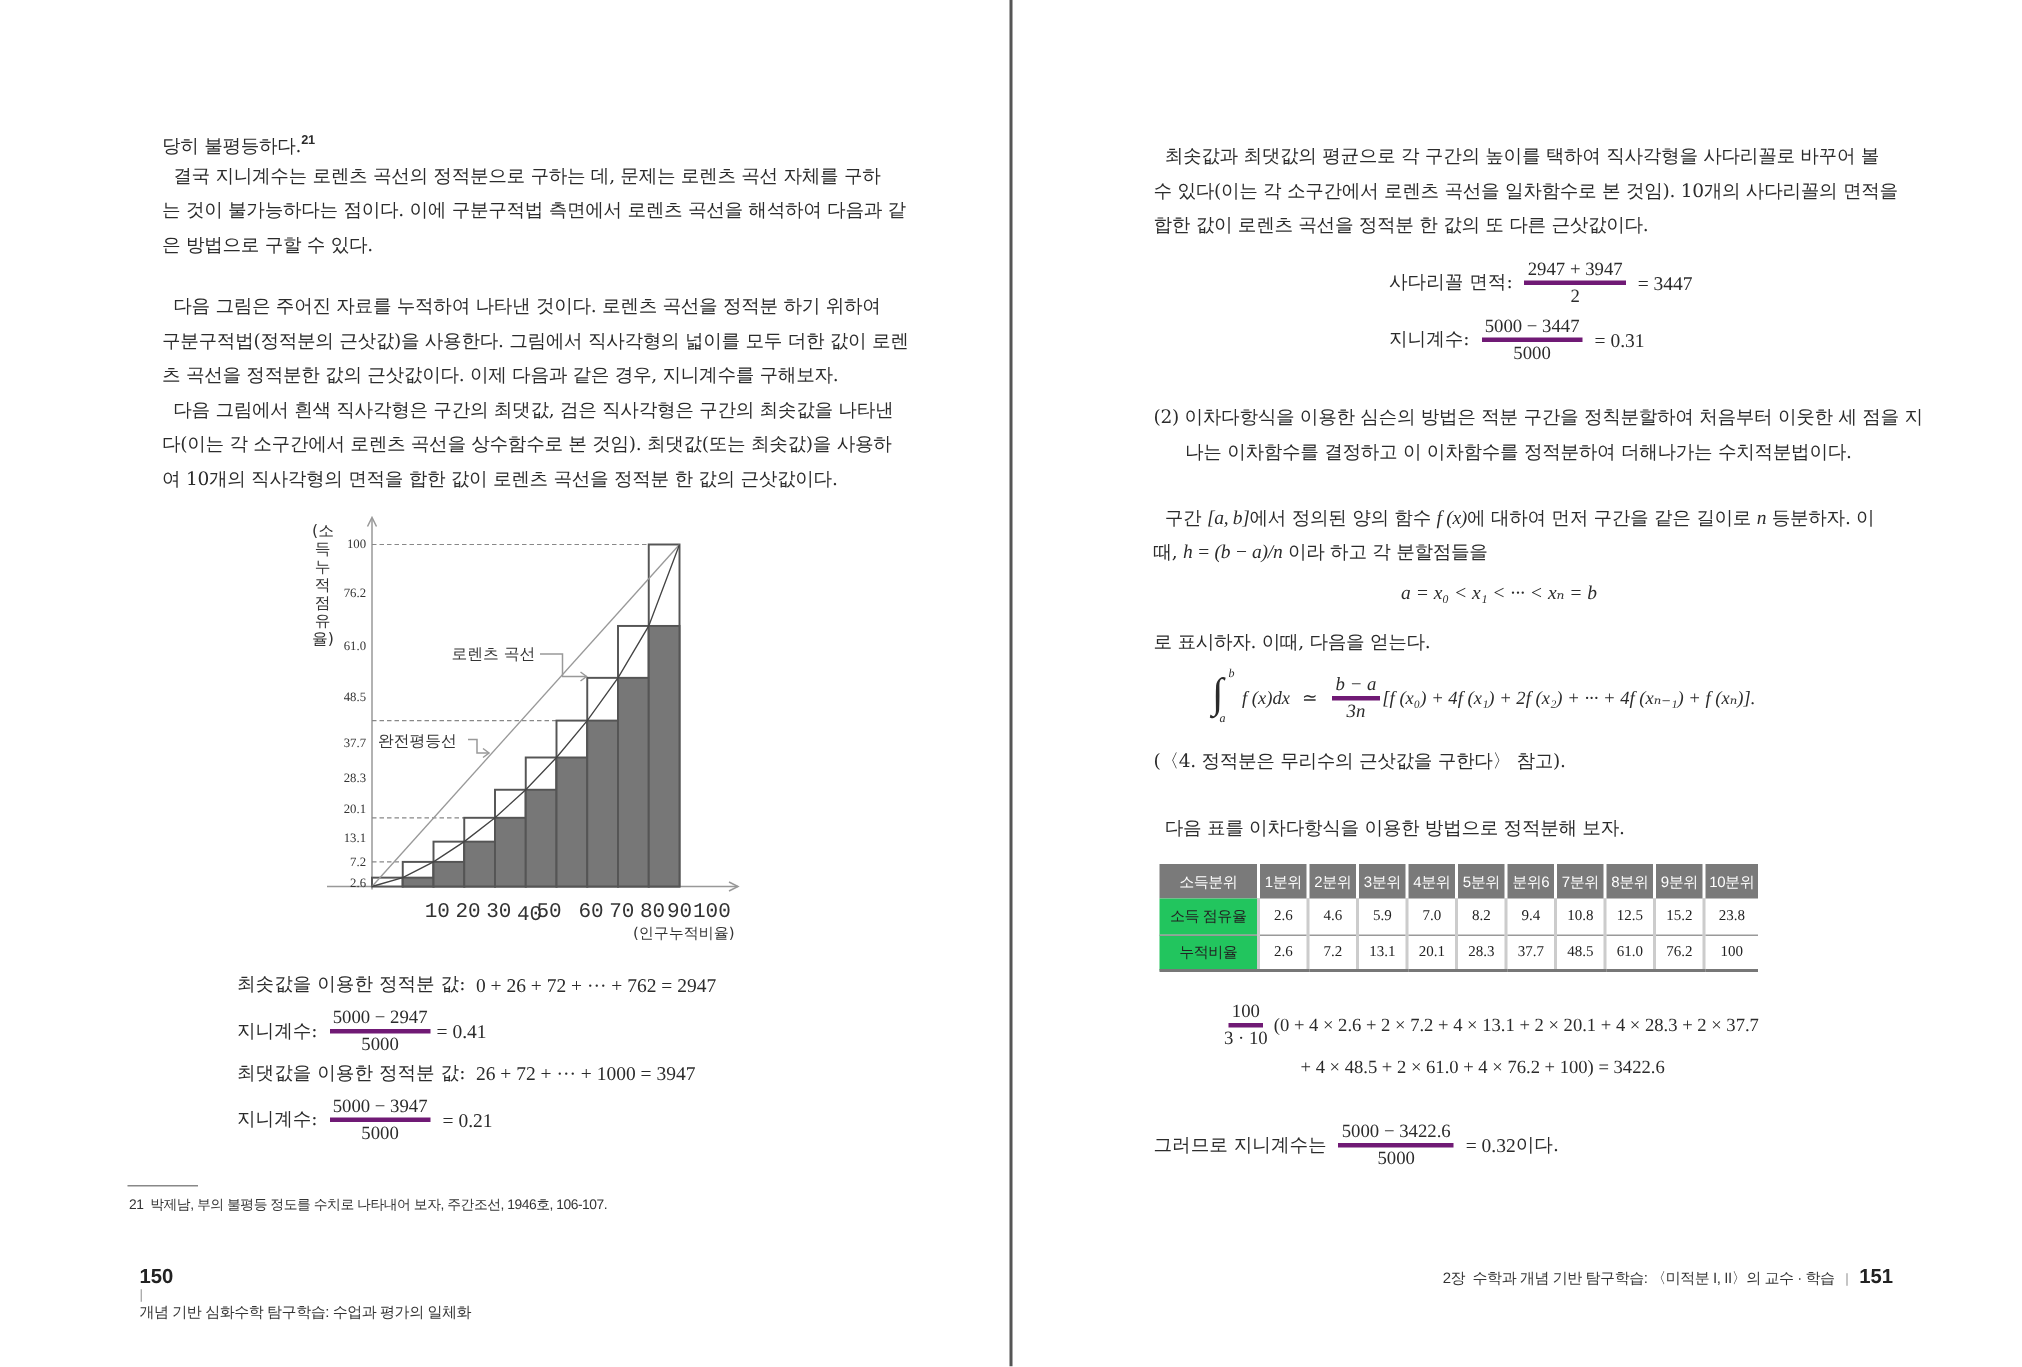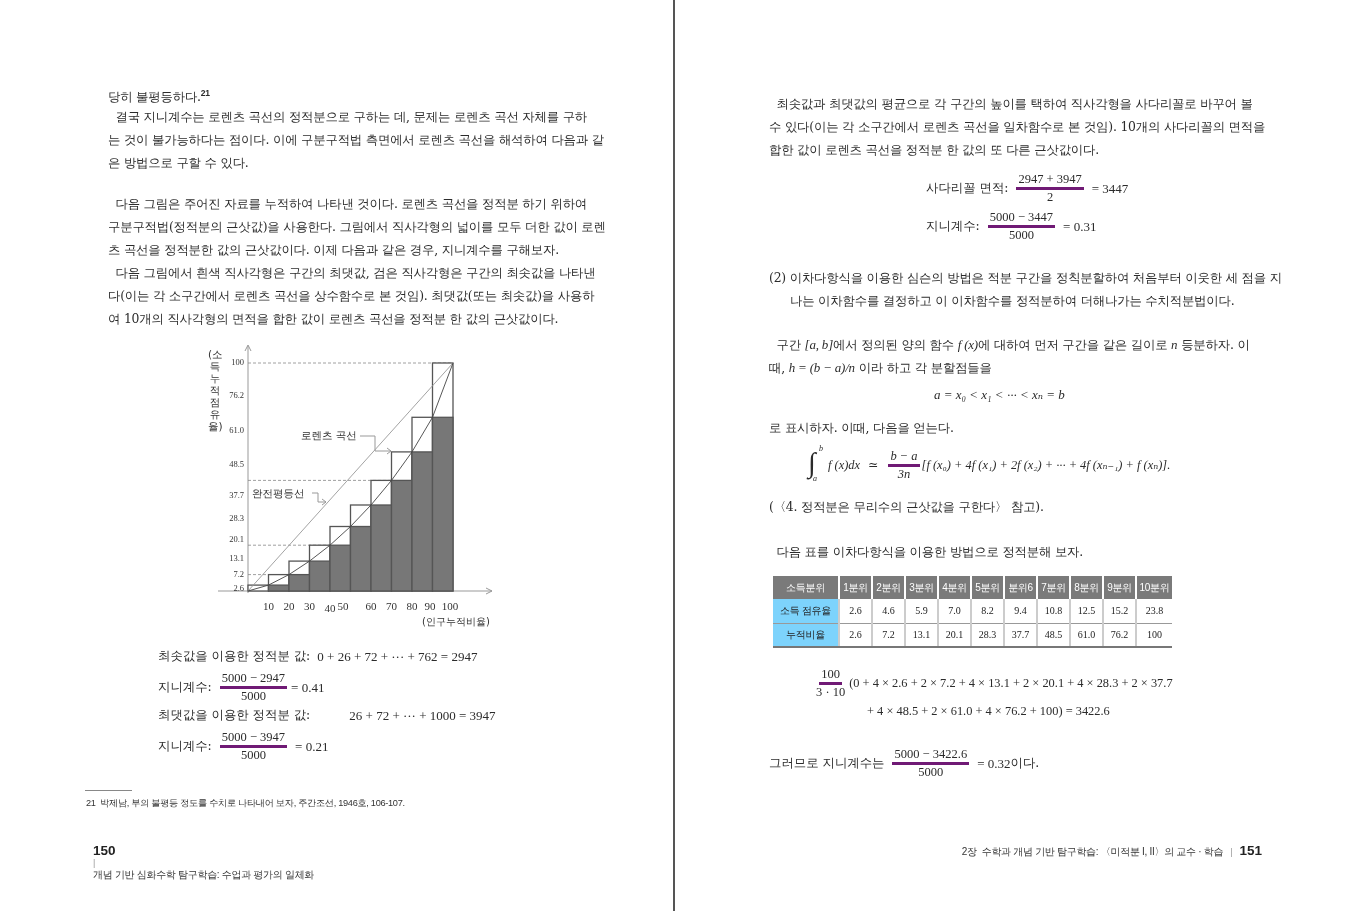--- a/index.html
+++ b/index.html
@@ -25,31 +25,31 @@
   .folio { position: absolute; top: 843px; font-family: "Liberation Sans", sans-serif; color: #333; white-space: nowrap; display: flex; align-items: baseline; }
   .folio .num { font-size: 13.5px; font-weight: bold; color: #222; }
   .folio .sep { font-size: 9px; color: #999; margin: 0 7px; }
   .folio .title { font-size: 10px; color: #333; letter-spacing: -0.3px; }
 
   
   .chart { position: absolute; left: 200px; top: 340px; width: 300px; height: 295px; }
   .chart svg { position: absolute; left: 0; top: 0; }
   .ylabel-v { position: absolute; left: 8px; top: 8px; width: 14px; font-family: "DejaVu Sans", "Liberation Sans", sans-serif; font-size: 10.5px; color: #333; line-height: 12px; text-align: center; white-space: normal; word-break: break-all; }
   .ytick { position: absolute; font-family: "Liberation Serif", serif; font-size: 8.5px; color: #333; text-align: right; width: 26px; }
-  .xtick { position: absolute; font-family: Liberation Serif, serif; font-size: 11px; color: #333; text-align: center; width: 22px; }
+  .xtick { position: absolute; font-family: Liberation Mono, monospace; font-size: 14px; color: #333; text-align: center; width: 22px; margin-left: 23px; }
   .xlabel { position: absolute; font-family: "DejaVu Sans", sans-serif; font-size: 10px; color: #333; white-space: nowrap; }
   .ann { position: absolute; font-family: "DejaVu Sans", sans-serif; font-size: 10.5px; color: #333; white-space: nowrap; background: #fff; padding: 0 1px; }
 
   
   .data-table { position: absolute; left: 773px; top: 576px; border-collapse: collapse; font-family: "Liberation Serif", serif; }
   .data-table th { background: #7a7a7a; color: #fff; font-family: "Liberation Sans", sans-serif; font-weight: normal; font-size: 10px; height: 23px; border-right: 2px solid #fff; padding: 0; letter-spacing: -0.3px; }
   .data-table th:last-child { border-right: none; }
   .data-table td { font-size: 10px; height: 24px; text-align: center; border-right: 2px solid #ccc; border-bottom: 1px solid #999; color: #222; }
   .data-table td:last-child { border-right: none; }
-  .data-table td.rowhead { font-family: "Liberation Sans", sans-serif; background: #7dd3fc; font-size: 10px; letter-spacing: -0.3px; }
+  .data-table td.rowhead { font-family: "Liberation Sans", sans-serif; background: #22c55e; font-size: 10px; letter-spacing: -0.3px; }
   .data-table tr.last td { border-bottom: 2px solid #777; }
 </style>
 </head>
 <body>
 
 <div class="page page-left">
 
   <div class="p" style="left:108px; top:82px;">
     <span>당히 불평등하다.</span><span class="sup">21</span>
   </div>
@@ -152,21 +152,21 @@
     <span class="math" style="margin-left:7px;">0 + 26 + 72 + ··· + 762 = 2947</span>
   </div>
   <div class="eq-line" style="left:158px; top:672px;">
     <span>지니계수:</span>
     <span class="frac math" style="margin-left:8px;">
       <span class="num">5000 − 2947</span>
       <span class="den">5000</span>
     </span>
     <span class="math">= 0.41</span>
   </div>
-  <div class="eq-line" style="left:158px; top:707px;gap:32px;">
+  <div class="eq-line" style="left:158px; top:707px;">
     <span>최댓값을 이용한 정적분 값:</span>
     <span class="math" style="margin-left:7px;">26 + 72 + ··· + 1000 = 3947</span>
   </div>
   <div class="eq-line" style="left:158px; top:731px;">
     <span>지니계수:</span>
     <span class="frac math" style="margin-left:8px;">
       <span class="num">5000 − 3947</span>
       <span class="den">5000</span>
     </span>
     <span class="math" style="margin-left:4px;">= 0.21</span>

